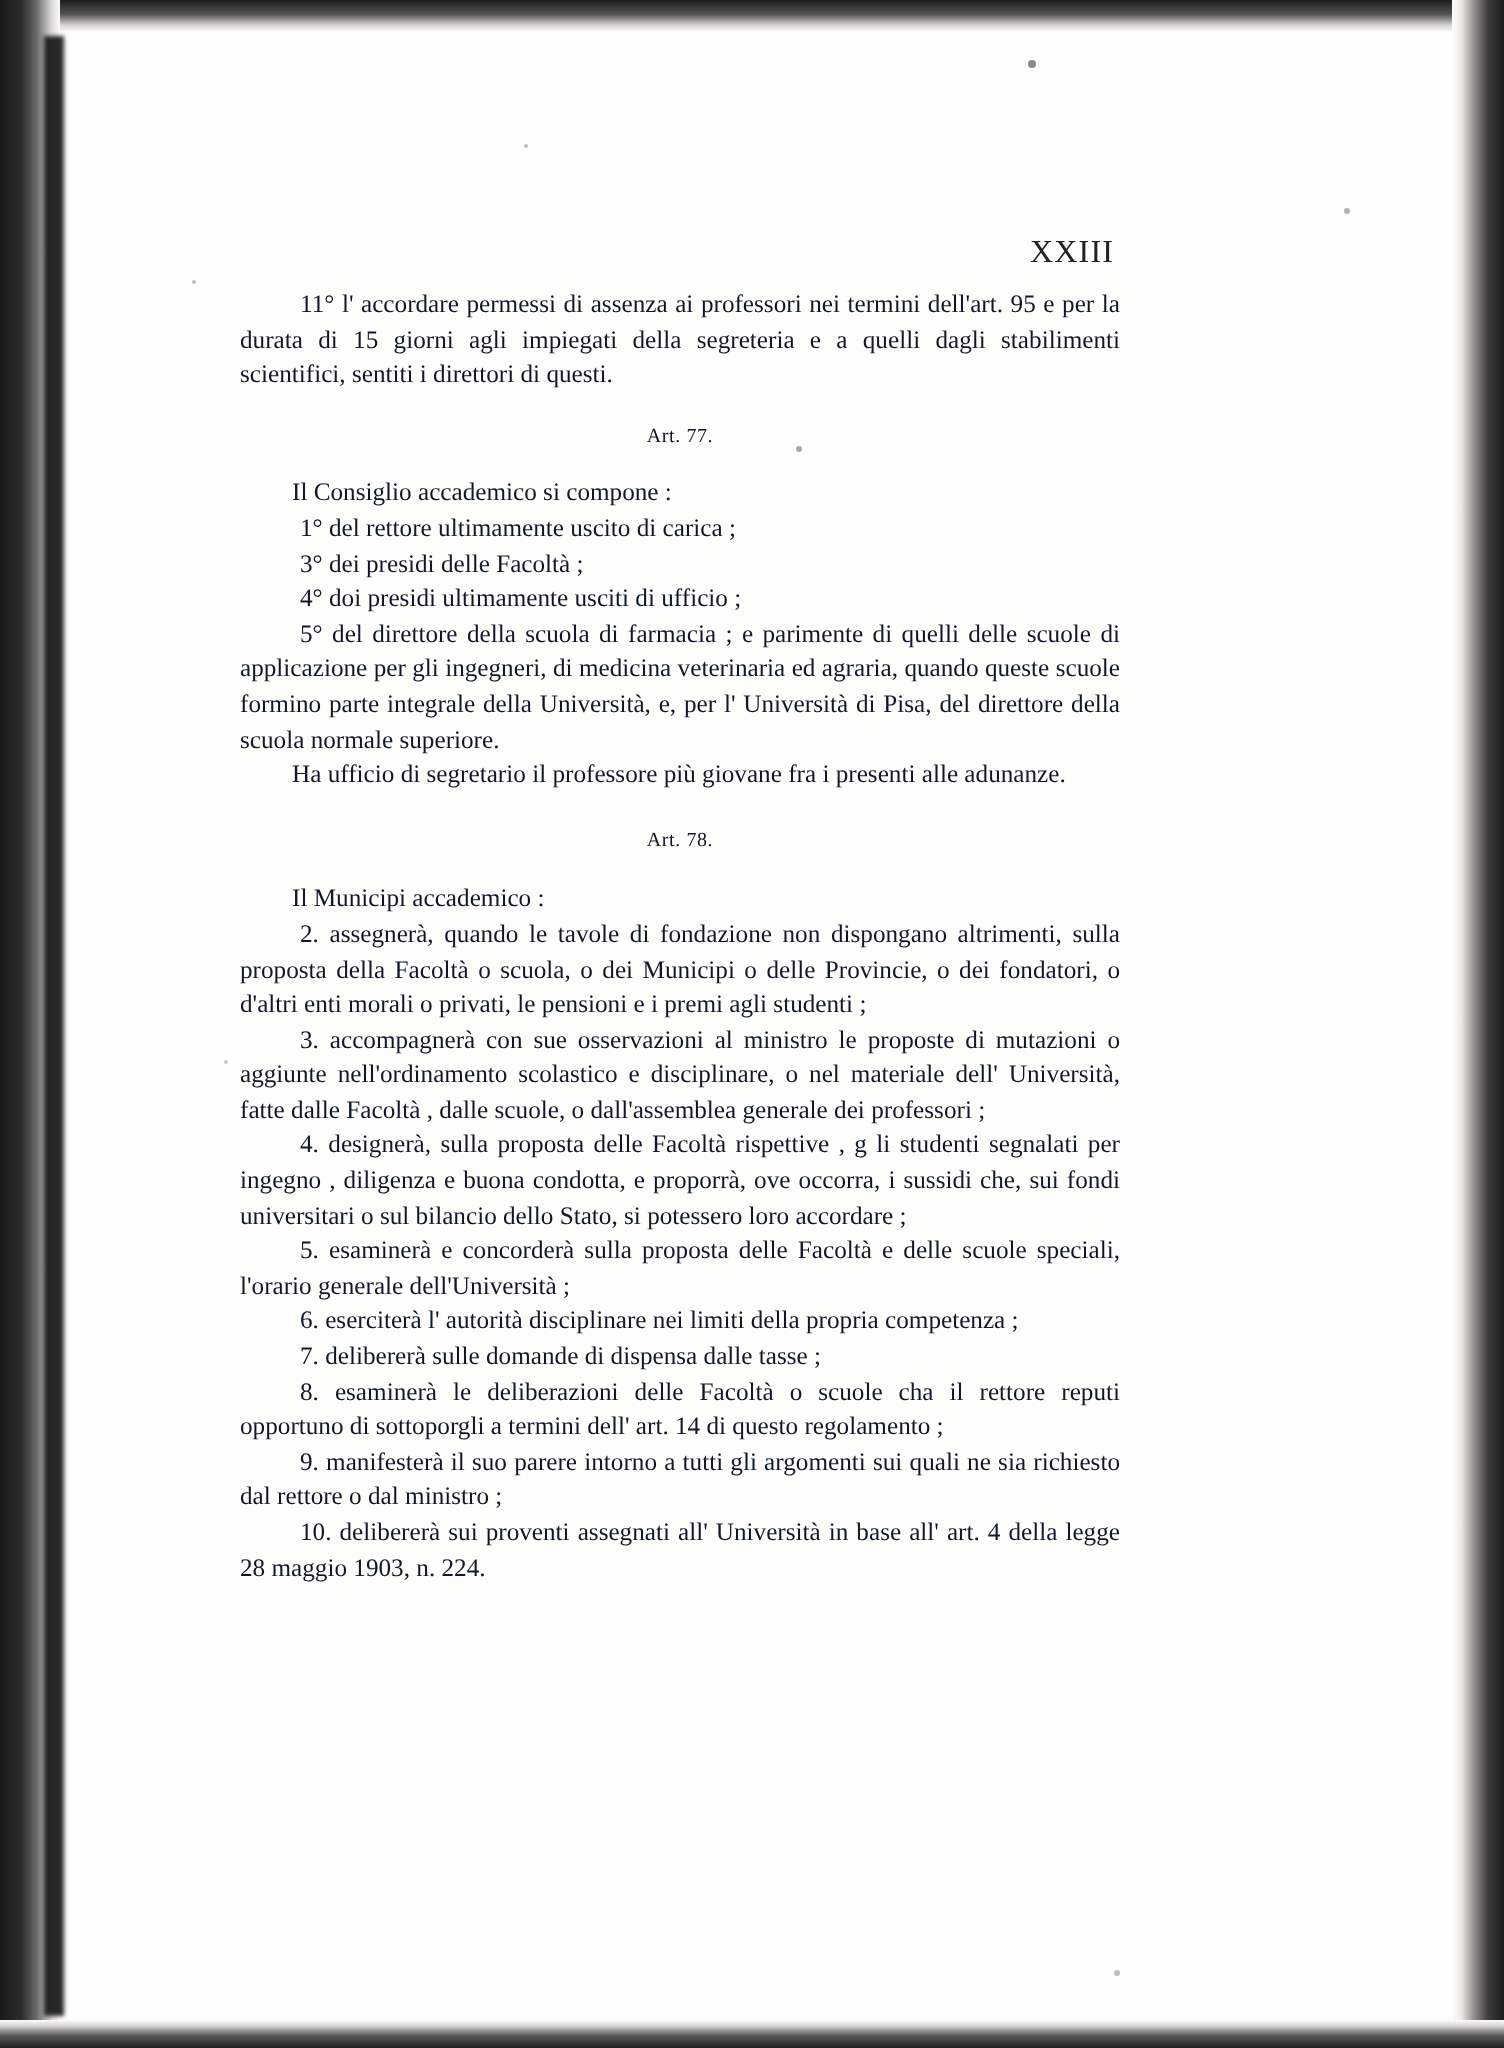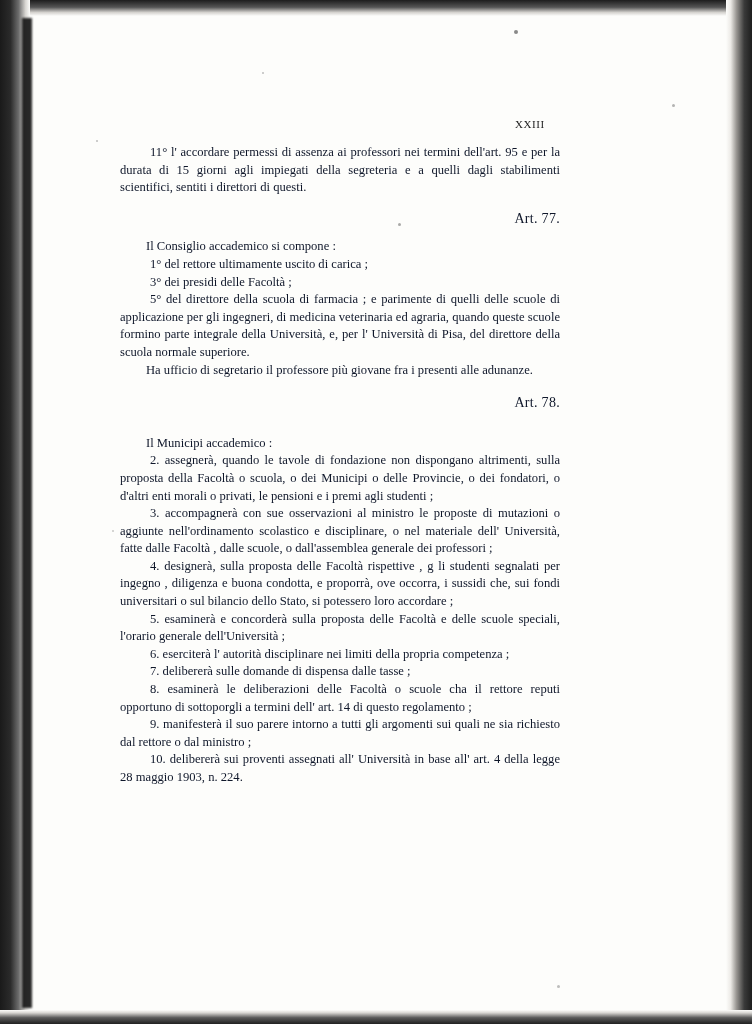--- a/index.html
+++ b/index.html
@@ -59,21 +59,21 @@
   .content {
     position: absolute;
     left: 120px;
     top: 100px;
     width: 440px;
   }
   .folio {
     position: absolute;
     left: 395px;
     top: 18px;
-    font-size: 11px;
+    font-size: 16px;
     letter-spacing: .6px;
     font-family: "Liberation Serif", serif;
     color: #222;
   }
   .body {
     margin-top: 44px;
     font-size: 12.6px;
     line-height: 17.6px;
     text-align: justify;
     color: #0f172a;
@@ -81,28 +81,28 @@
   p {
     margin: 0;
   }
   .indent-first {
     text-indent: 26px;
   }
   .indent-num {
     text-indent: 30px;
   }
   .heading {
-    text-align: right;
-    font-size: 14px;
+    text-align: center;
+    font-size: 10px;
     margin: 13px 0 11px 0;
     letter-spacing: .3px;
   }
   .heading.second {
     margin-top: 15px;
-    margin-bottom: 23px;
+    margin-bottom: 12px;
   }
   em { font-style: italic; }
 </style>
 </head>
 <body>
 
 <div class="page">
 
   <div class="edge-top"></div>
   <div class="edge-left"></div>
@@ -124,20 +124,21 @@
 
     <div class="body">
 
       <p class="indent-num">11° l' accordare permessi di assenza ai professori nei termini dell'art. 95 e per la durata di 15 giorni agli impiegati della segreteria e a quelli dagli stabilimenti scientifici, sentiti i direttori di questi.</p>
 
       <div class="heading">Art. 77.</div>
 
       <p class="indent-first">Il Consiglio accademico si compone :</p>
       <p class="indent-num">1° del rettore ultimamente uscito di carica ;</p>
       <p class="indent-num">3° dei presidi delle Facoltà ;</p>
+      <p class="indent-num">4° doi presidi ultimamente usciti di ufficio ;</p>
       <p class="indent-num">5° del direttore della scuola di farmacia ; e parimente di quelli delle scuole di applicazione per gli ingegneri, di medicina veterinaria ed agraria, quando queste scuole formino parte integrale della Università, e, per l' Università di Pisa, del direttore della scuola normale superiore.</p>
       <p class="indent-first">Ha ufficio di segretario il professore più giovane fra i presenti alle adunanze.</p>
 
       <div class="heading second">Art. 78.</div>
 
       <p class="indent-first">Il Municipi accademico :</p>
       <p class="indent-num">2. assegnerà, quando le tavole di fondazione non dispongano altrimenti, sulla proposta della Facoltà o scuola, o dei Municipi o delle Provincie, o dei fondatori, o d'altri enti morali o privati, le pensioni e i premi agli studenti ;</p>
       <p class="indent-num">3. accompagnerà con sue osservazioni al ministro le proposte di mutazioni o aggiunte nell'ordinamento scolastico e disciplinare, o nel materiale dell' Università, fatte dalle Facoltà , dalle scuole, o dall'assemblea generale dei professori ;</p>
       <p class="indent-num">4. designerà, sulla proposta delle Facoltà rispettive , g li studenti segnalati per ingegno , diligenza e buona condotta, e proporrà, ove occorra, i sussidi che, sui fondi universitari o sul bilancio dello Stato, si potessero loro accordare ;</p>
       <p class="indent-num">5. esaminerà e concorderà sulla proposta delle Facoltà e delle scuole speciali, l'orario generale dell'Università ;</p>

